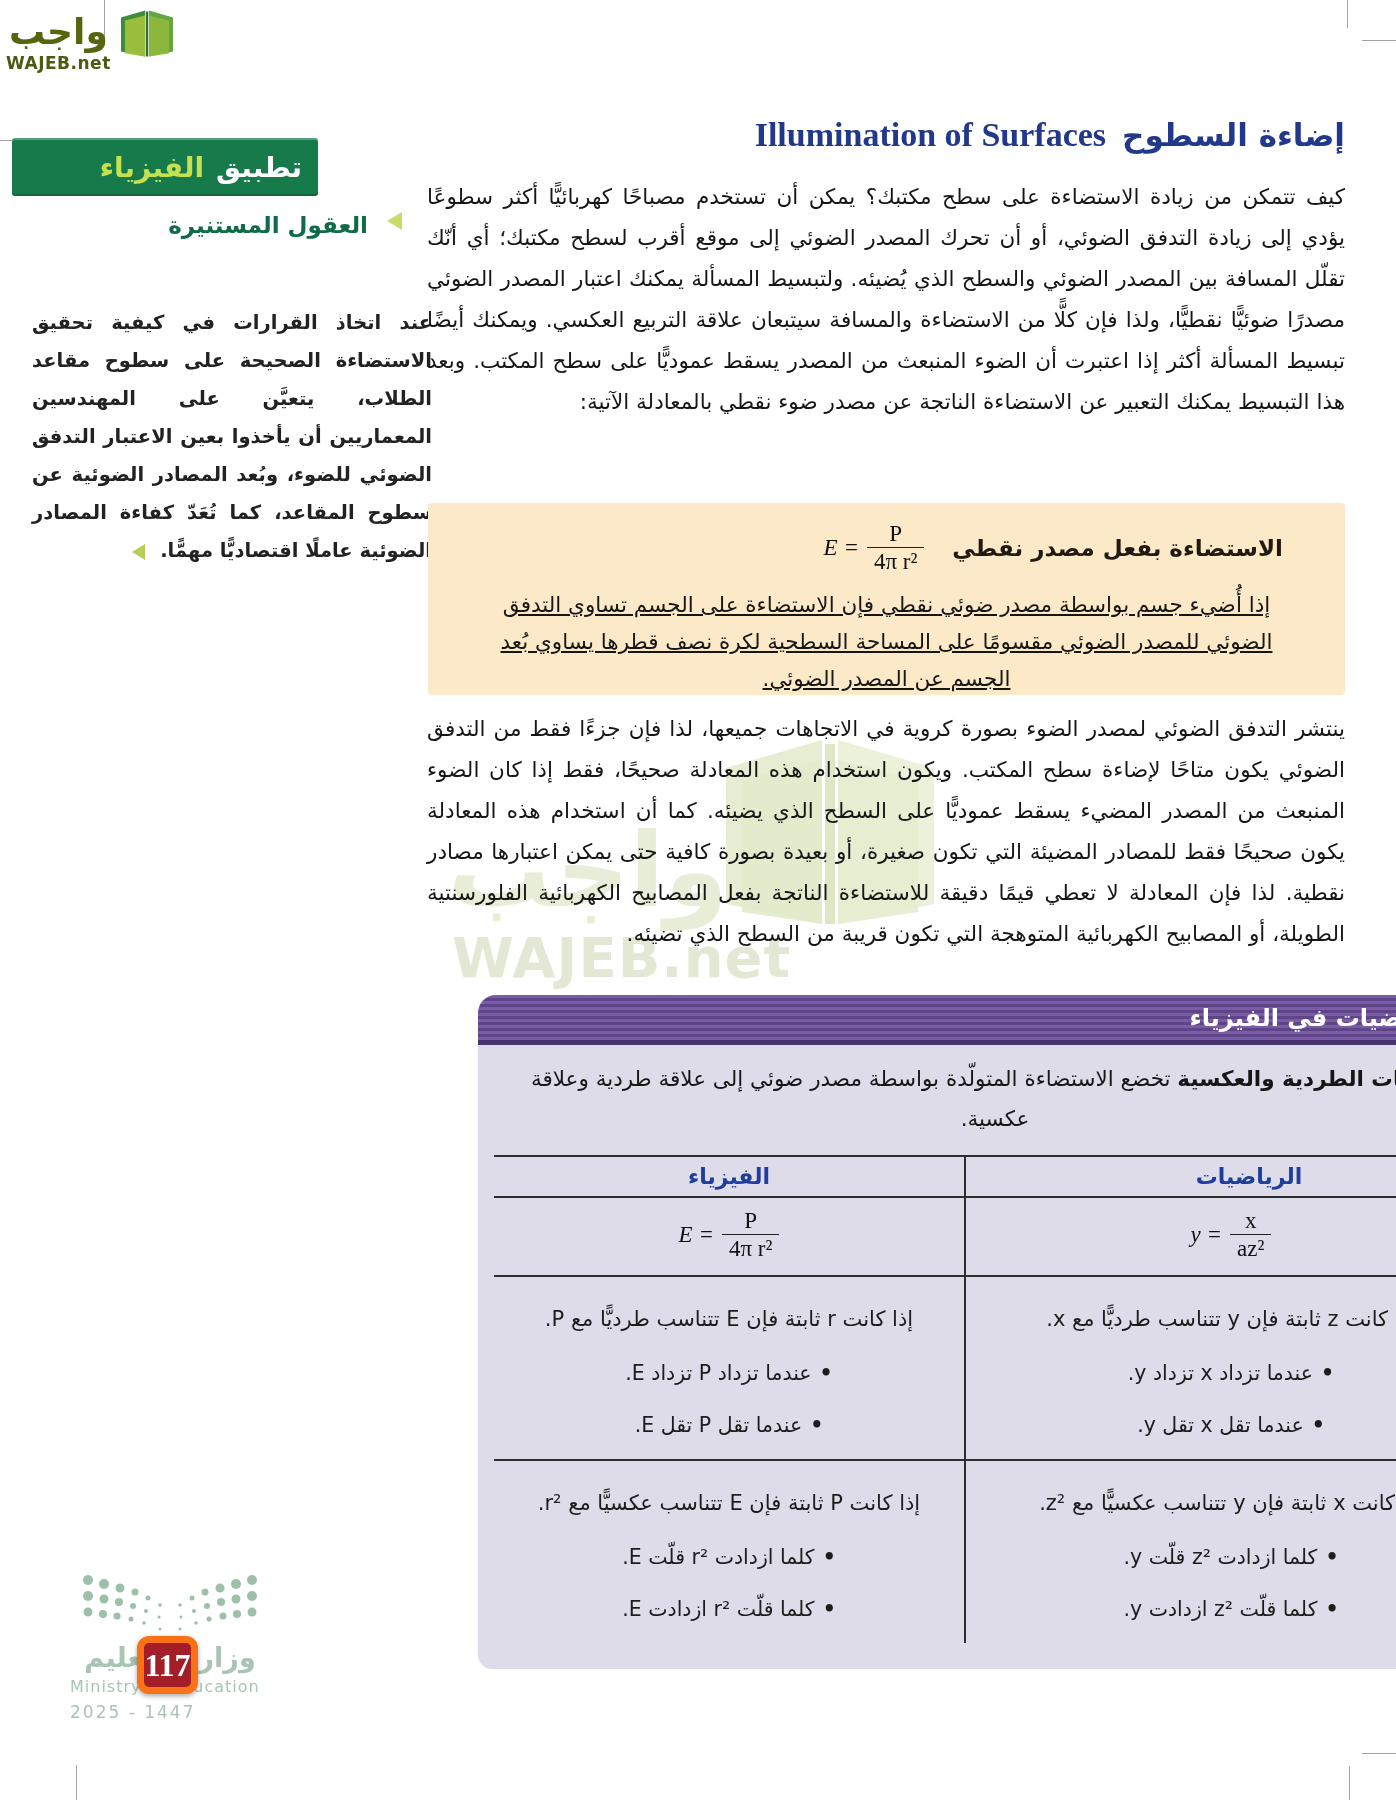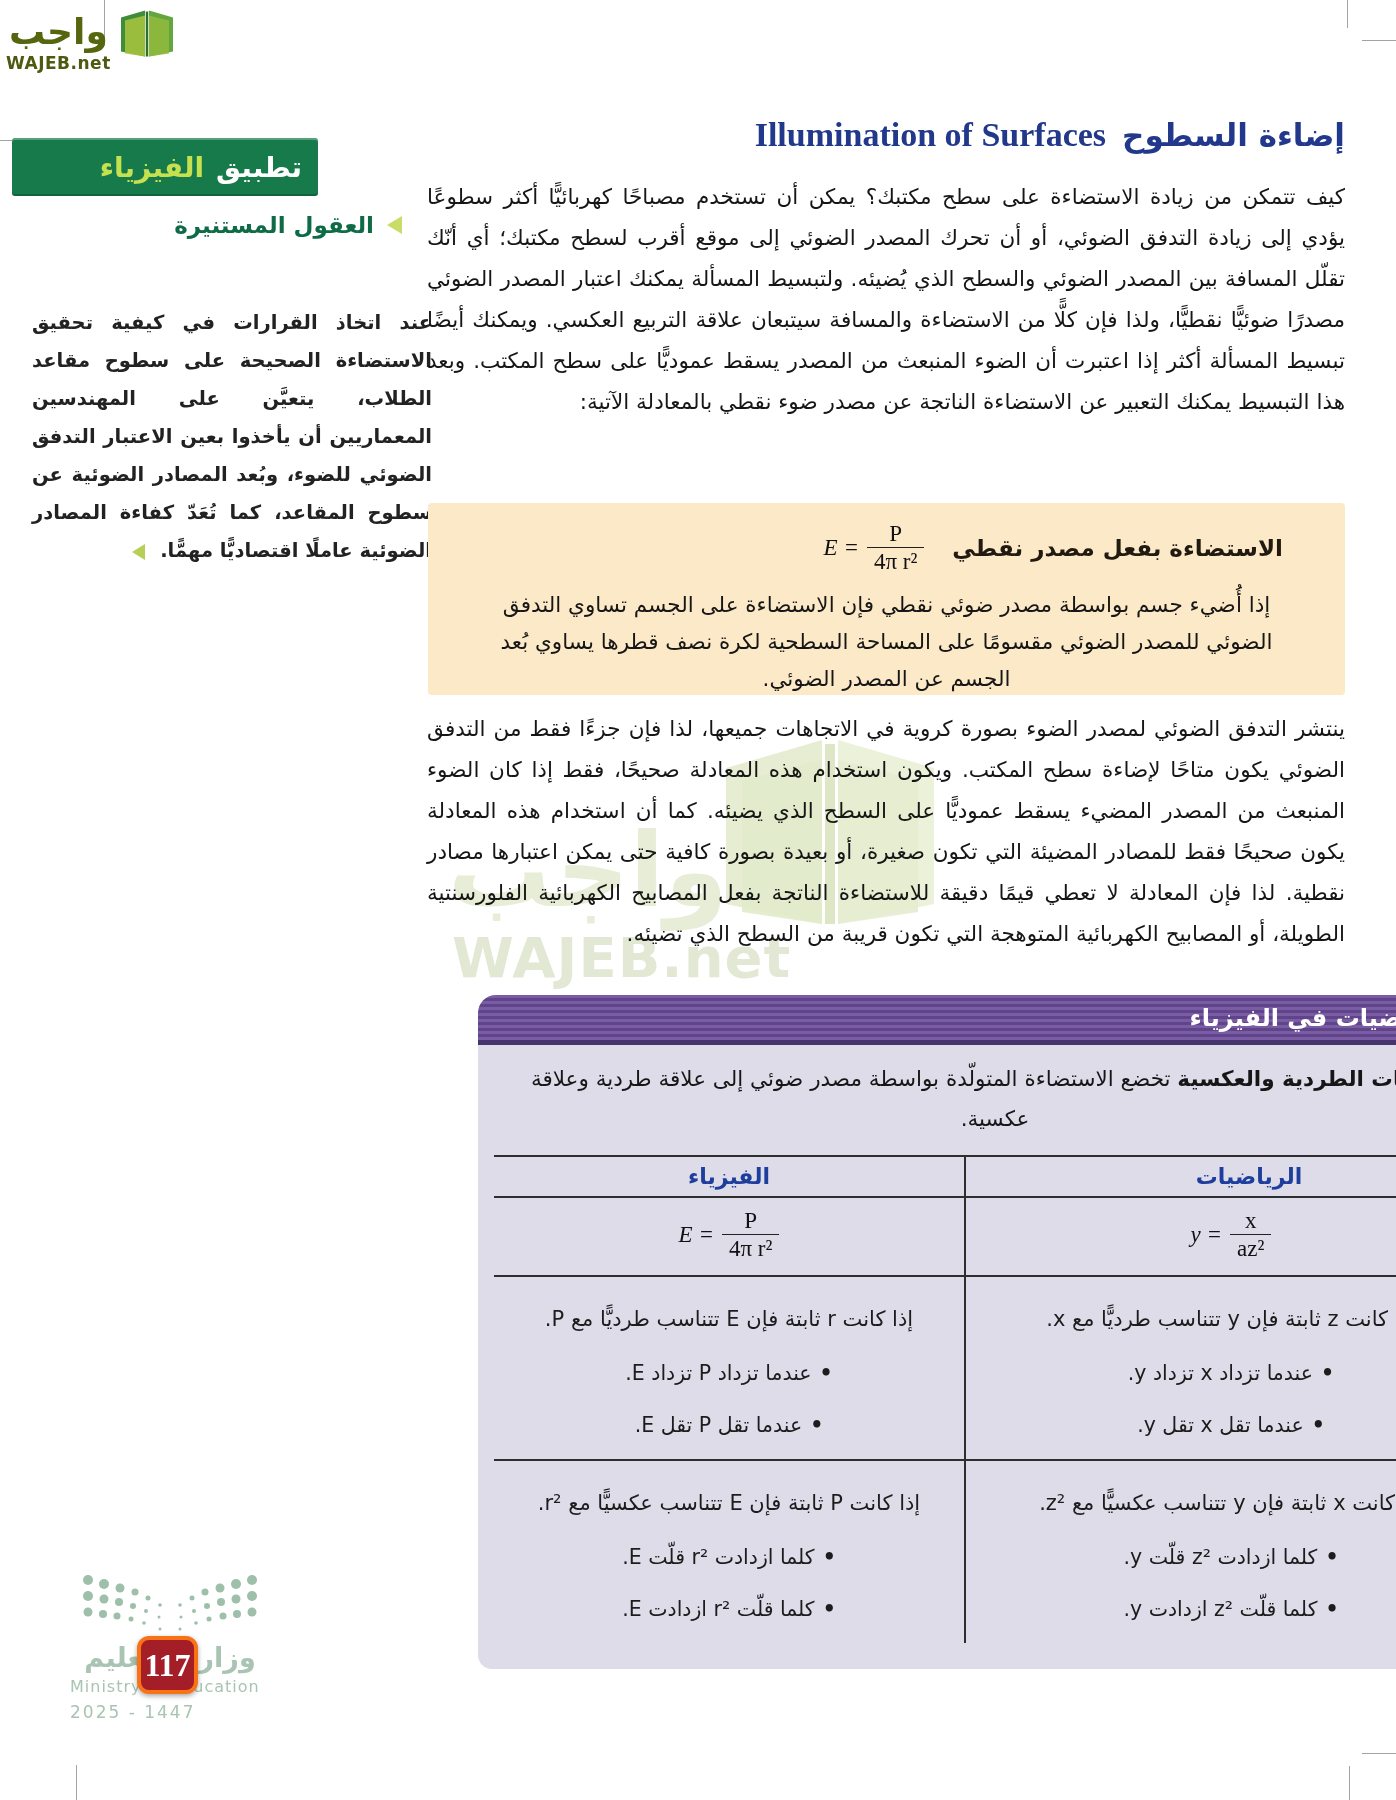--- a/index.html
+++ b/index.html
@@ -21,21 +21,21 @@
 
   
   .app-box{position:absolute;left:12px;top:138px;width:306px;height:58px;background:#177a4b;
            border-radius:3px;display:flex;direction:rtl;align-items:center;justify-content:flex-start;
            padding:0 16px;gap:12px;box-sizing:border-box;
            box-shadow:inset 0 2px 0 rgba(255,255,255,.28), inset 0 -2px 0 rgba(0,0,0,.18);}
   .app-w1{color:#ffffff;font-size:28px;font-weight:bold;}
   .app-w2{color:#c6e14f;font-size:28px;font-weight:bold;}
 
   .minds-heading{position:absolute;left:30px;top:212px;width:372px;direction:rtl;display:flex;
-                 align-items:center;justify-content:flex-start;gap:13px;color:#0e6b46;
+                 align-items:flex-start;justify-content:flex-start;gap:19px;color:#0e6b46;
                  font-weight:bold;font-size:23px;}
   .tri-lime{width:0;height:0;border-top:9px solid transparent;border-bottom:9px solid transparent;
             border-right:15px solid #c9dc67;}
   .minds-body{position:absolute;left:32px;top:256px;width:400px;direction:rtl;text-align:justify;
               font-weight:bold;font-size:19.5px;line-height:38px;color:#222;margin-top:48px;}
   .end-tri{display:inline-block;width:0;height:0;border-top:8px solid transparent;
            border-bottom:8px solid transparent;border-right:13px solid #b8cf57;margin-right:8px;
            vertical-align:middle;}
 
   
@@ -55,21 +55,21 @@
   .eq-box-title{display:flex;direction:rtl;align-items:center;justify-content:flex-start;gap:28px;
                 padding:18px 62px 0 0;}
   .eq-label{font-weight:bold;font-size:23px;color:#201a10;}
   .eq{direction:ltr;font-family:"Liberation Serif",serif;font-size:23px;color:#111;
       display:inline-flex;align-items:center;gap:8px;}
   .eq .lhs{font-style:italic;}
   .frac{display:inline-flex;flex-direction:column;align-items:center;line-height:1.15;}
   .frac .den{border-top:1.6px solid #222;padding:1px 7px 0;}
   .frac .num{padding:0 7px;}
   .eq-box-body{padding:10px 44px 0;direction:rtl;text-align:center;font-size:21.5px;
-               line-height:37px;color:#161616;}
+               line-height:37px;color:#161616;text-decoration:underline;}
 
   
   .mp-box{position:absolute;left:478px;top:995px;width:1034px;}
   .mp-header{height:50px;border-radius:18px 18px 0 0;
              background:repeating-linear-gradient(180deg,#7b5ca4 0px,#7b5ca4 3px,#5e4589 3px,#5e4589 6px);
              border-bottom:5px solid #47336e;display:flex;direction:rtl;align-items:center;
              justify-content:flex-start;gap:13px;padding-right:30px;box-sizing:border-box;}
   .tri-white{width:0;height:0;border-top:11px solid transparent;border-bottom:11px solid transparent;
              border-right:17px solid #ffffff;}
   .mp-title{color:#fff;font-weight:bold;font-size:24px;}
@@ -89,21 +89,21 @@
   .bullets{margin-top:16px;display:flex;flex-direction:column;gap:28px;align-items:center;}
   .bullet-line{direction:rtl;font-size:20.5px;}
   .bullet-dot{font-weight:bold;margin-left:8px;}
 
   
   .ministry{position:absolute;left:70px;top:1572px;width:200px;text-align:center;}
   .ministry-ar{color:#a9c4b2;font-size:27px;font-weight:bold;direction:rtl;margin-top:4px;}
   .ministry-en{color:#a9c4b2;font-size:16px;letter-spacing:1px;margin-top:4px;text-align:left;}
   .ministry-years{color:#a9c4b2;font-size:17px;letter-spacing:2px;margin-top:6px;text-align:left;}
   .badge{position:absolute;left:137px;top:1636px;width:61px;height:58px;background:#a41e28;
-         border:4px solid #f97316;border-radius:12px;color:#fff;display:flex;align-items:center;
+         border:7px solid #f97316;border-radius:12px;color:#fff;display:flex;align-items:center;
          justify-content:center;font-size:32px;font-weight:bold;
          font-family:"Liberation Serif",serif;box-shadow:0 2px 5px rgba(0,0,0,.35);box-sizing:border-box;}
 </style>
 </head>
 <body>
 
 <div class="page">
 
   <div class="cm" style="left:104px;top:0;width:1px;height:46px;"></div>
   <div class="cm" style="left:0;top:140px;width:28px;height:1px;"></div>

